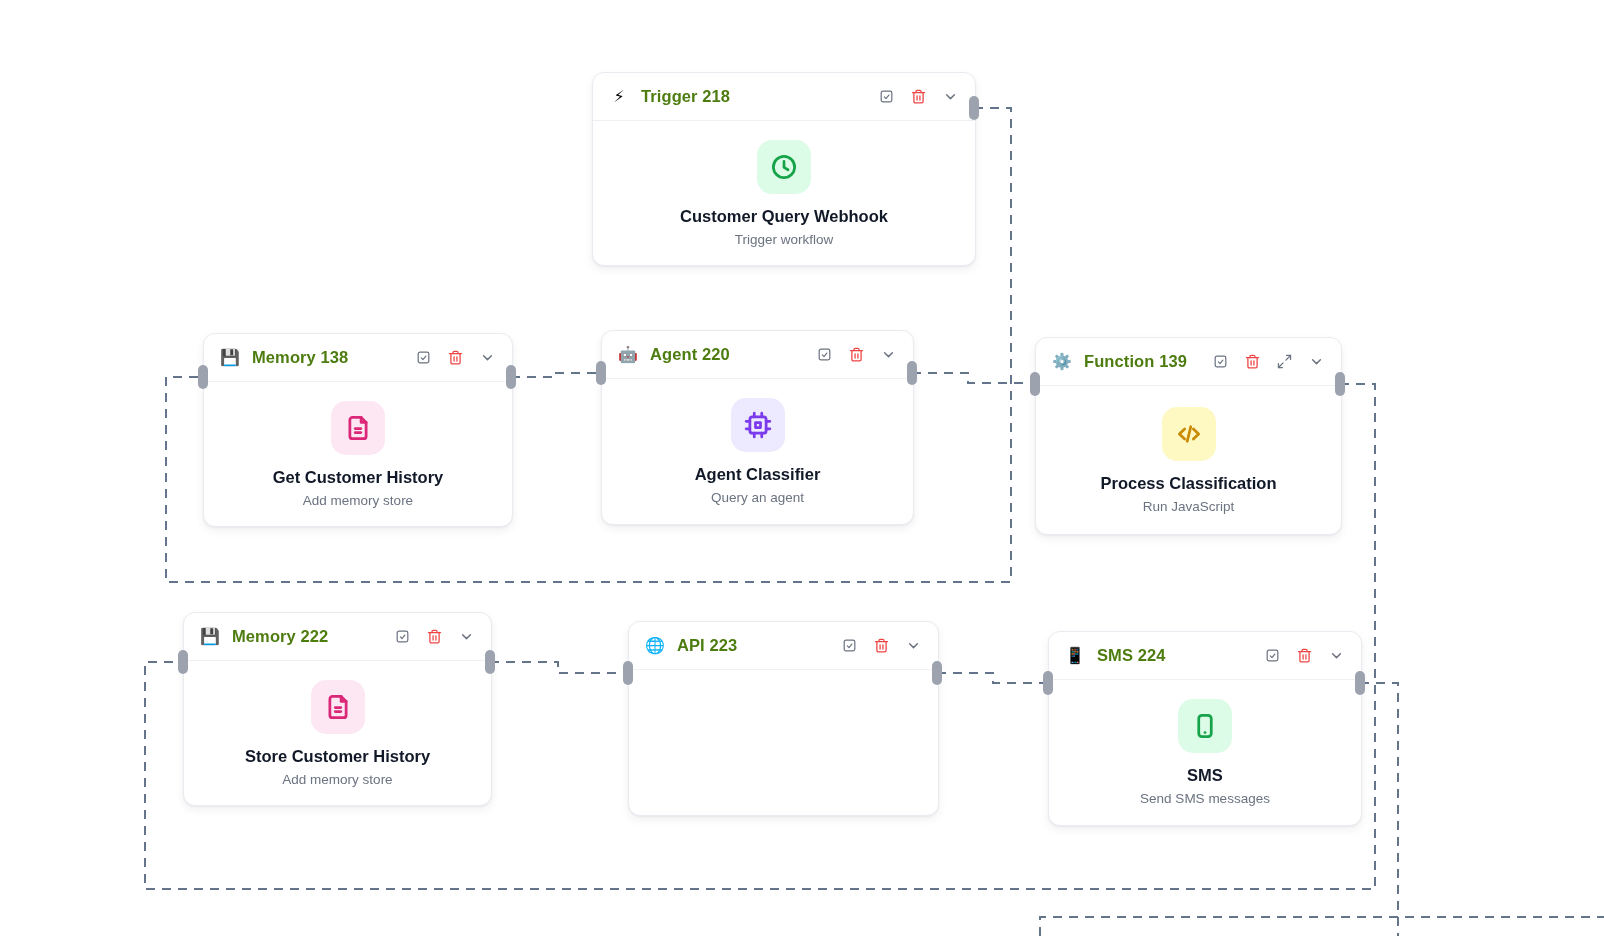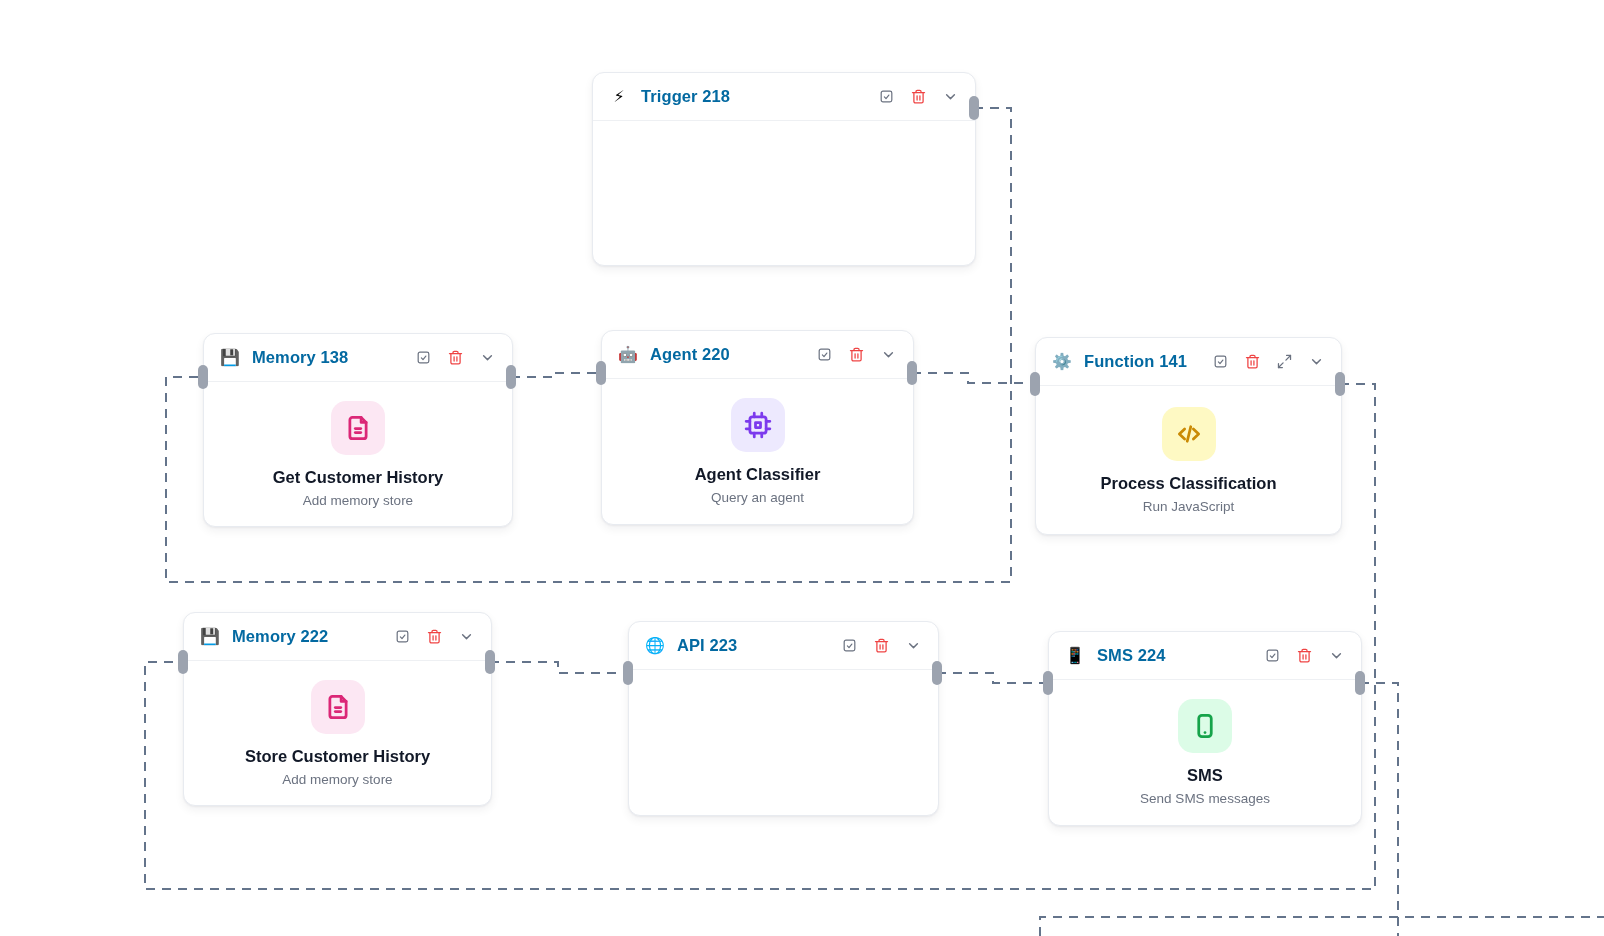--- a/index.html
+++ b/index.html
@@ -12,21 +12,21 @@
   .node{
     position:absolute;z-index:2;background:#fff;
     border:1px solid #e8ebf0;border-radius:12px;
     box-shadow:0 4px 10px rgba(15,23,42,.06),0 1px 2px rgba(15,23,42,.05);
   }
   .node-header{
     height:47px;display:flex;align-items:center;gap:12px;
     padding:0 16px;border-bottom:1px solid #eef0f3;
   }
   .emoji{font-size:16px;line-height:1;width:20px;text-align:center;}
-  .node-title{font-size:16.5px;font-weight:700;color:#0369a1;letter-spacing:.1px;white-space:nowrap;}
+  .node-title{font-size:16.5px;font-weight:700;color:#4d7c0f;letter-spacing:.1px;white-space:nowrap;}
   .header-actions{margin-left:auto;display:flex;align-items:center;gap:15px;}
   .act{display:flex;cursor:pointer;color:var(--icon-gray,#6b7280);}
   .act svg{width:17px;height:17px;display:block;}
   .act.trash{color:var(--trash-red,#ef4444);}
   .node-body{
     height:calc(100% - 48px);display:flex;flex-direction:column;
     align-items:center;justify-content:center;padding-bottom:4px;
   }
   .body-icon{
     width:54px;height:54px;border-radius:15px;display:flex;
@@ -76,20 +76,30 @@
               </svg>
         </span>
 
         <span class="act">
           <svg viewBox="0 0 24 24" fill="none" stroke="currentColor" stroke-width="2" stroke-linecap="round" stroke-linejoin="round">
                 <path d="m6.5 9.5 5.5 5.5 5.5-5.5"></path>
               </svg>
         </span>
       </span>
     </div>
+    <div class="node-body">
+      <div class="body-icon" style="background: rgb(220, 252, 231); color: rgb(22, 163, 74);">
+            <svg viewBox="0 0 24 24" fill="none" stroke="currentColor" stroke-width="2.2" stroke-linecap="round" stroke-linejoin="round">
+              <circle cx="12" cy="12" r="8.5"></circle>
+              <path d="M12 7.5v4.8l3.2 1.9"></path>
+            </svg>
+          </div>
+      <div class="body-title">Customer Query Webhook</div>
+      <div class="body-subtitle">Trigger workflow</div>
+    </div>
   </div>
       <div class="node" style="left: 203px; top: 333px; width: 308px; height: 192px;">
     <div class="node-header">
       <span class="emoji">💾</span>
       <span class="node-title">Memory 138</span>
       <span class="header-actions">
         <span class="act">
           <svg viewBox="0 0 24 24" fill="none" stroke="currentColor" stroke-width="1.7" stroke-linecap="round" stroke-linejoin="round">
                 <rect x="4.5" y="4.5" width="15" height="15" rx="2.5"></rect>
                 <path d="m9 12.6 2.3 2.3 4-4.9"></path>
@@ -161,21 +171,21 @@
               <path d="M9 2.5v3M15 2.5v3M9 18.5v3M15 18.5v3M2.5 9h3M2.5 15h3M18.5 9h3M18.5 15h3"></path>
             </svg>
           </div>
       <div class="body-title">Agent Classifier</div>
       <div class="body-subtitle">Query an agent</div>
     </div>
   </div>
       <div class="node" style="left: 1035px; top: 337px; width: 305px; height: 196px;">
     <div class="node-header">
       <span class="emoji">⚙️</span>
-      <span class="node-title">Function 141</span>
+      <span class="node-title">Function 139</span>
       <span class="header-actions">
         <span class="act">
           <svg viewBox="0 0 24 24" fill="none" stroke="currentColor" stroke-width="1.7" stroke-linecap="round" stroke-linejoin="round">
                 <rect x="4.5" y="4.5" width="15" height="15" rx="2.5"></rect>
                 <path d="m9 12.6 2.3 2.3 4-4.9"></path>
               </svg>
         </span>
         <span class="act trash">
           <svg viewBox="0 0 24 24" fill="none" stroke="currentColor" stroke-width="1.8" stroke-linecap="round" stroke-linejoin="round">
                 <path d="M3.5 6.5h17"></path>

